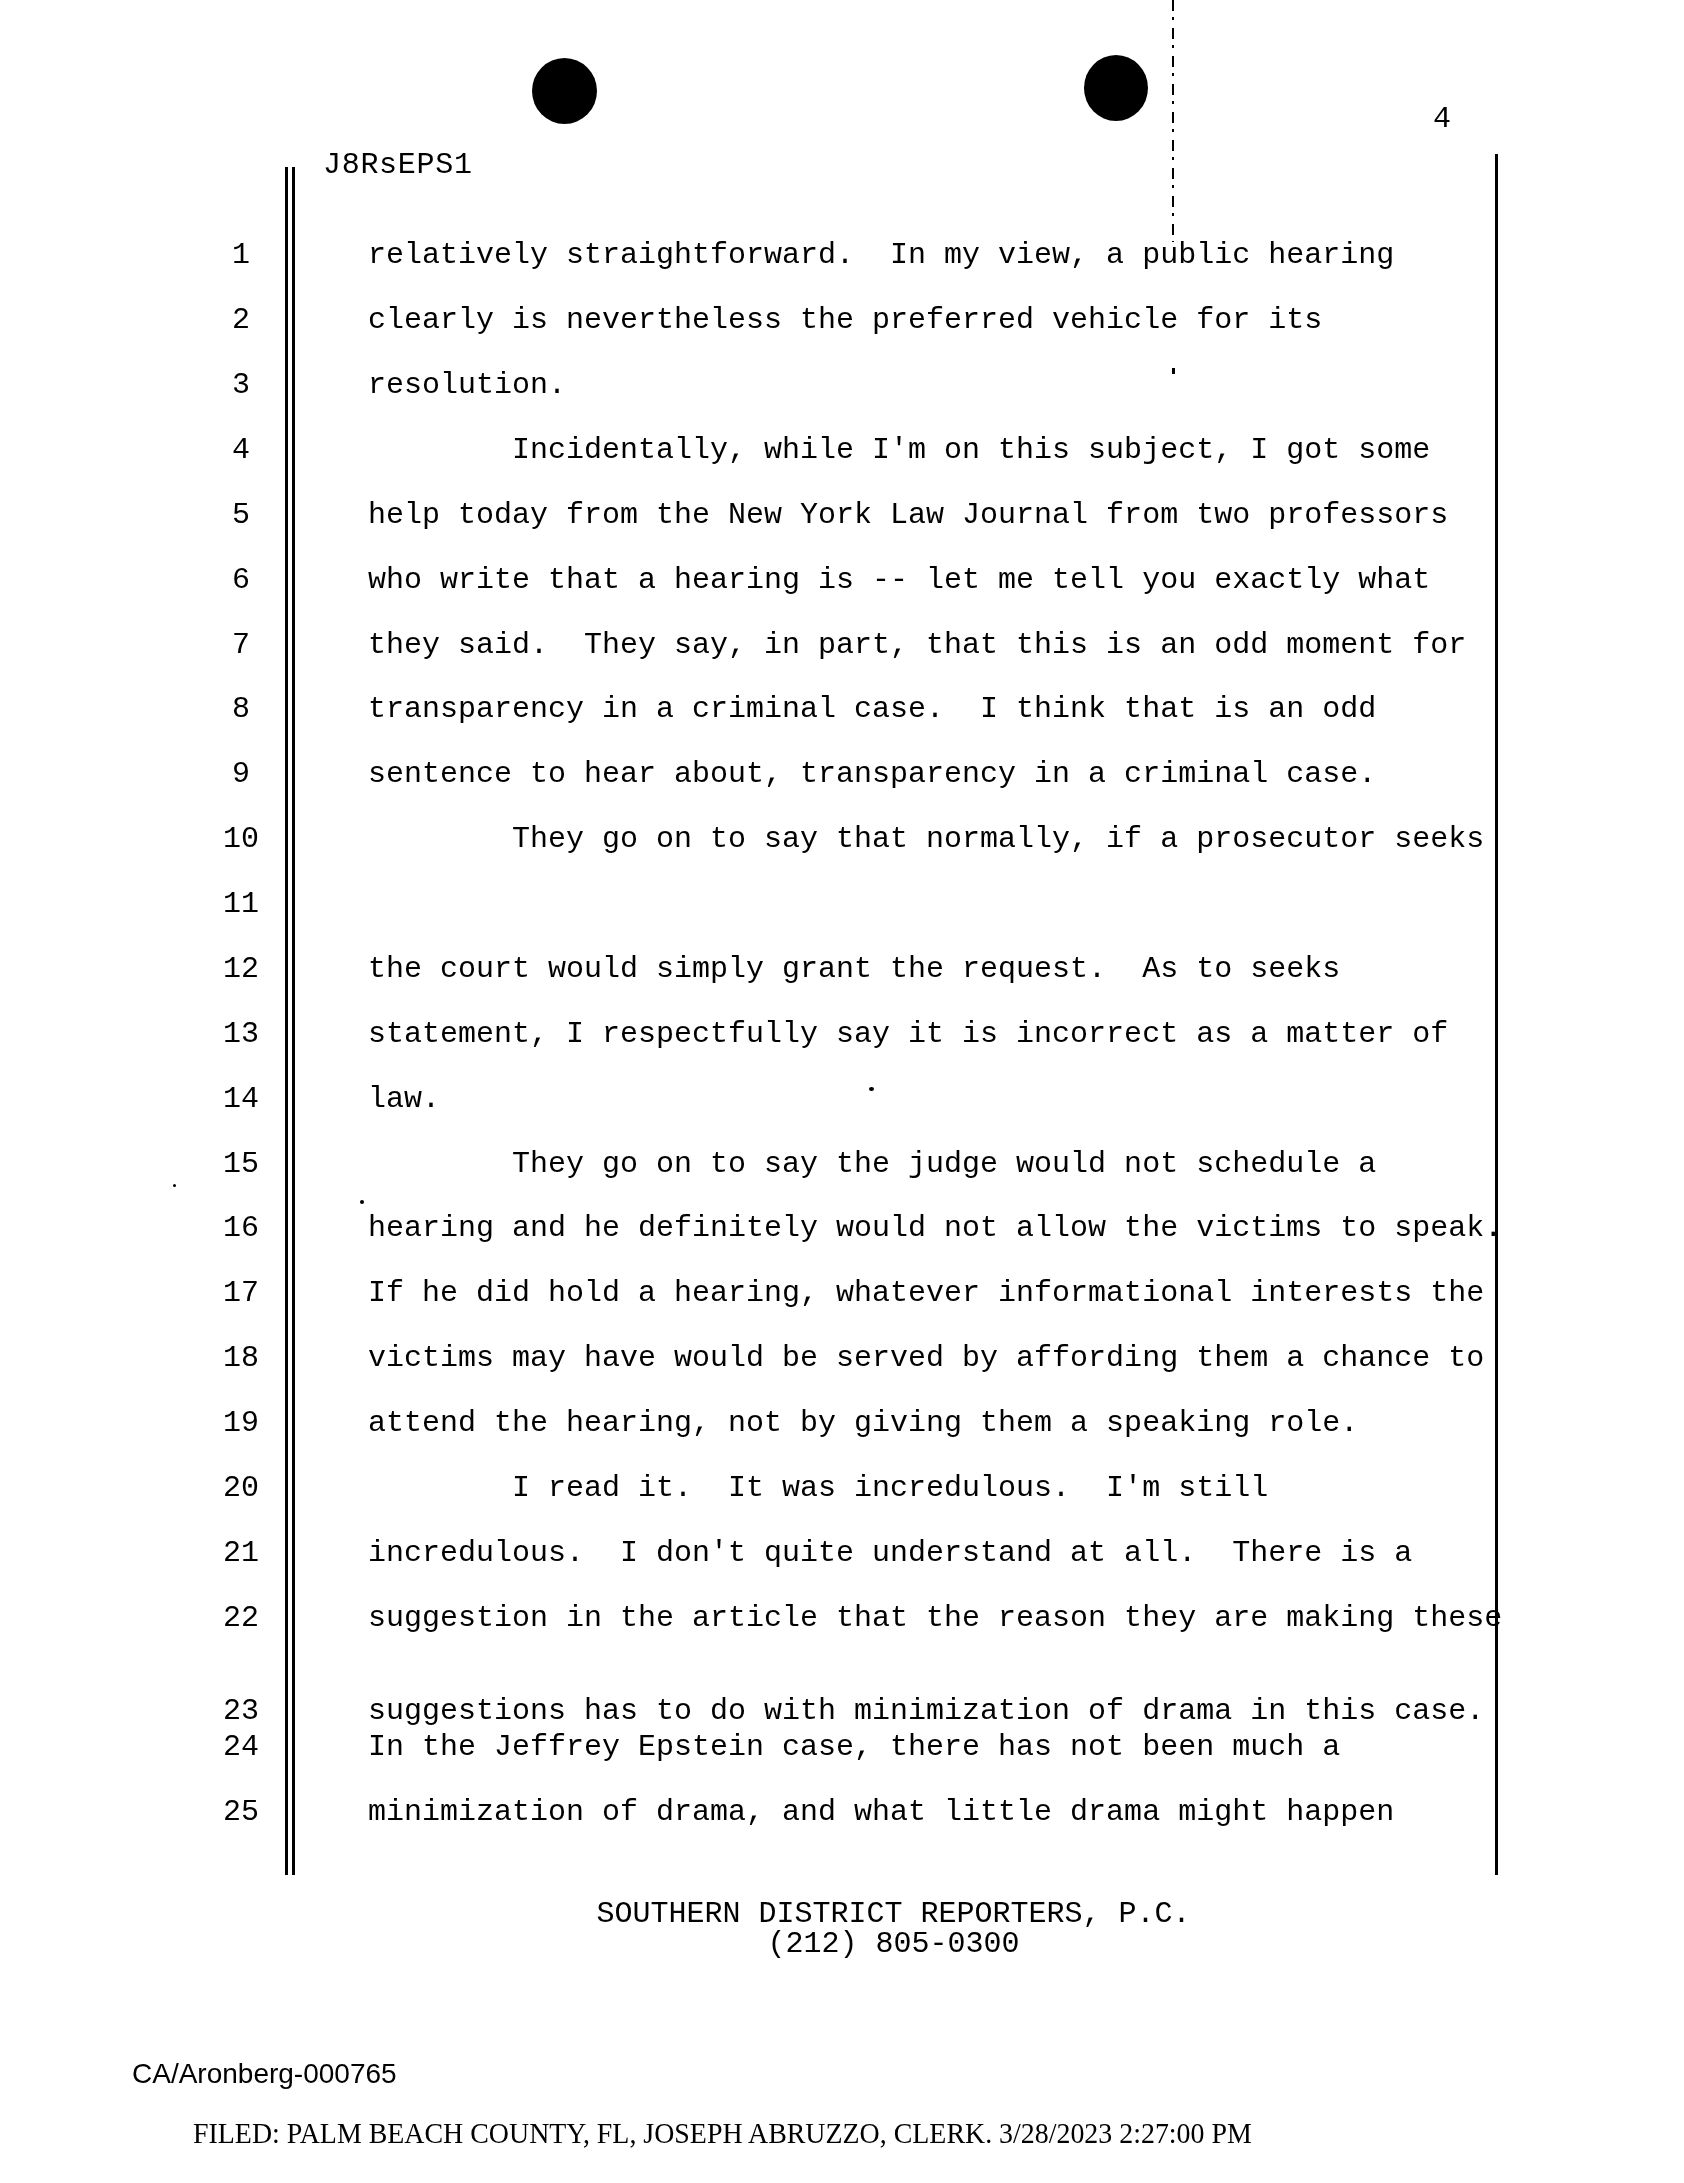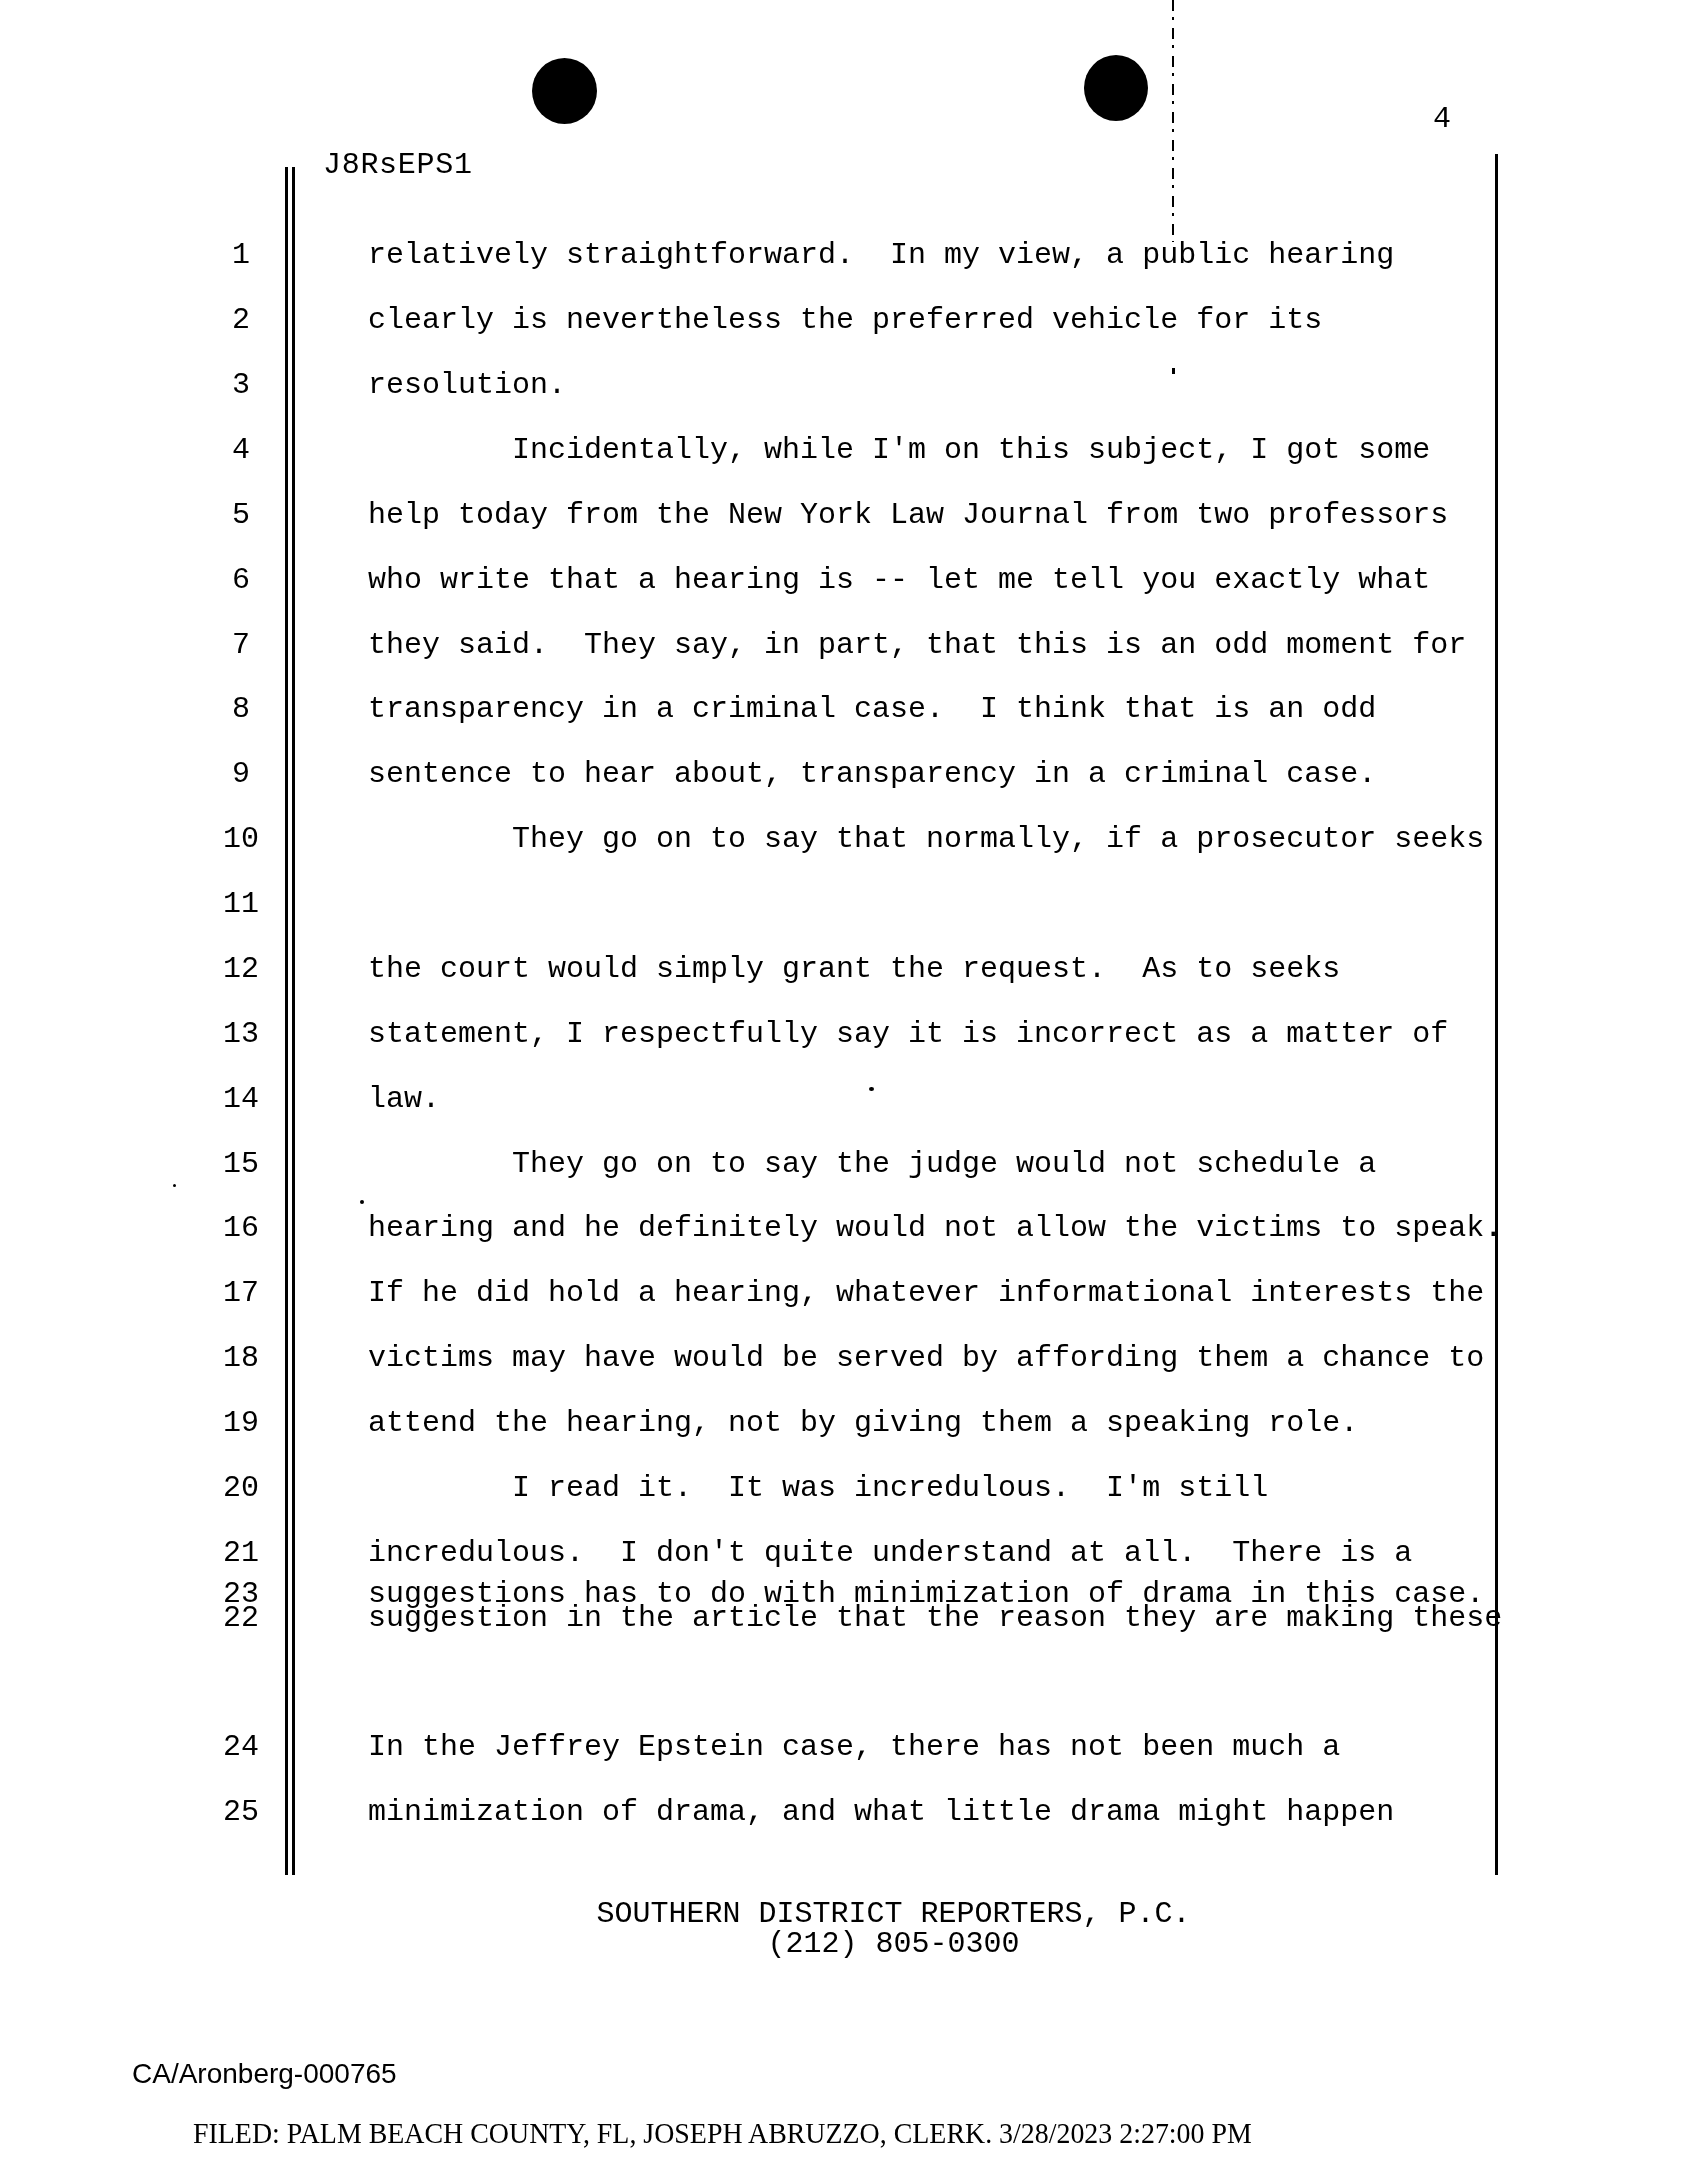--- a/index.html
+++ b/index.html
@@ -164,21 +164,21 @@
       <div class="txt">        I read it.  It was incredulous.  I'm still</div>
     </div>
   <div class="row" style="top:1538px">
       <div class="num">21</div>
       <div class="txt">incredulous.  I don't quite understand at all.  There is a</div>
     </div>
   <div class="row" style="top:1603px">
       <div class="num">22</div>
       <div class="txt">suggestion in the article that the reason they are making these</div>
     </div>
-  <div class="row" style="top:1579px">
+  <div class="row" style="top:1696px">
       <div class="num">23</div>
       <div class="txt">suggestions has to do with minimization of drama in this case.</div>
     </div>
   <div class="row" style="top:1732px">
       <div class="num">24</div>
       <div class="txt">In the Jeffrey Epstein case, there has not been much a</div>
     </div>
   <div class="row" style="top:1797px">
       <div class="num">25</div>
       <div class="txt">minimization of drama, and what little drama might happen</div>

